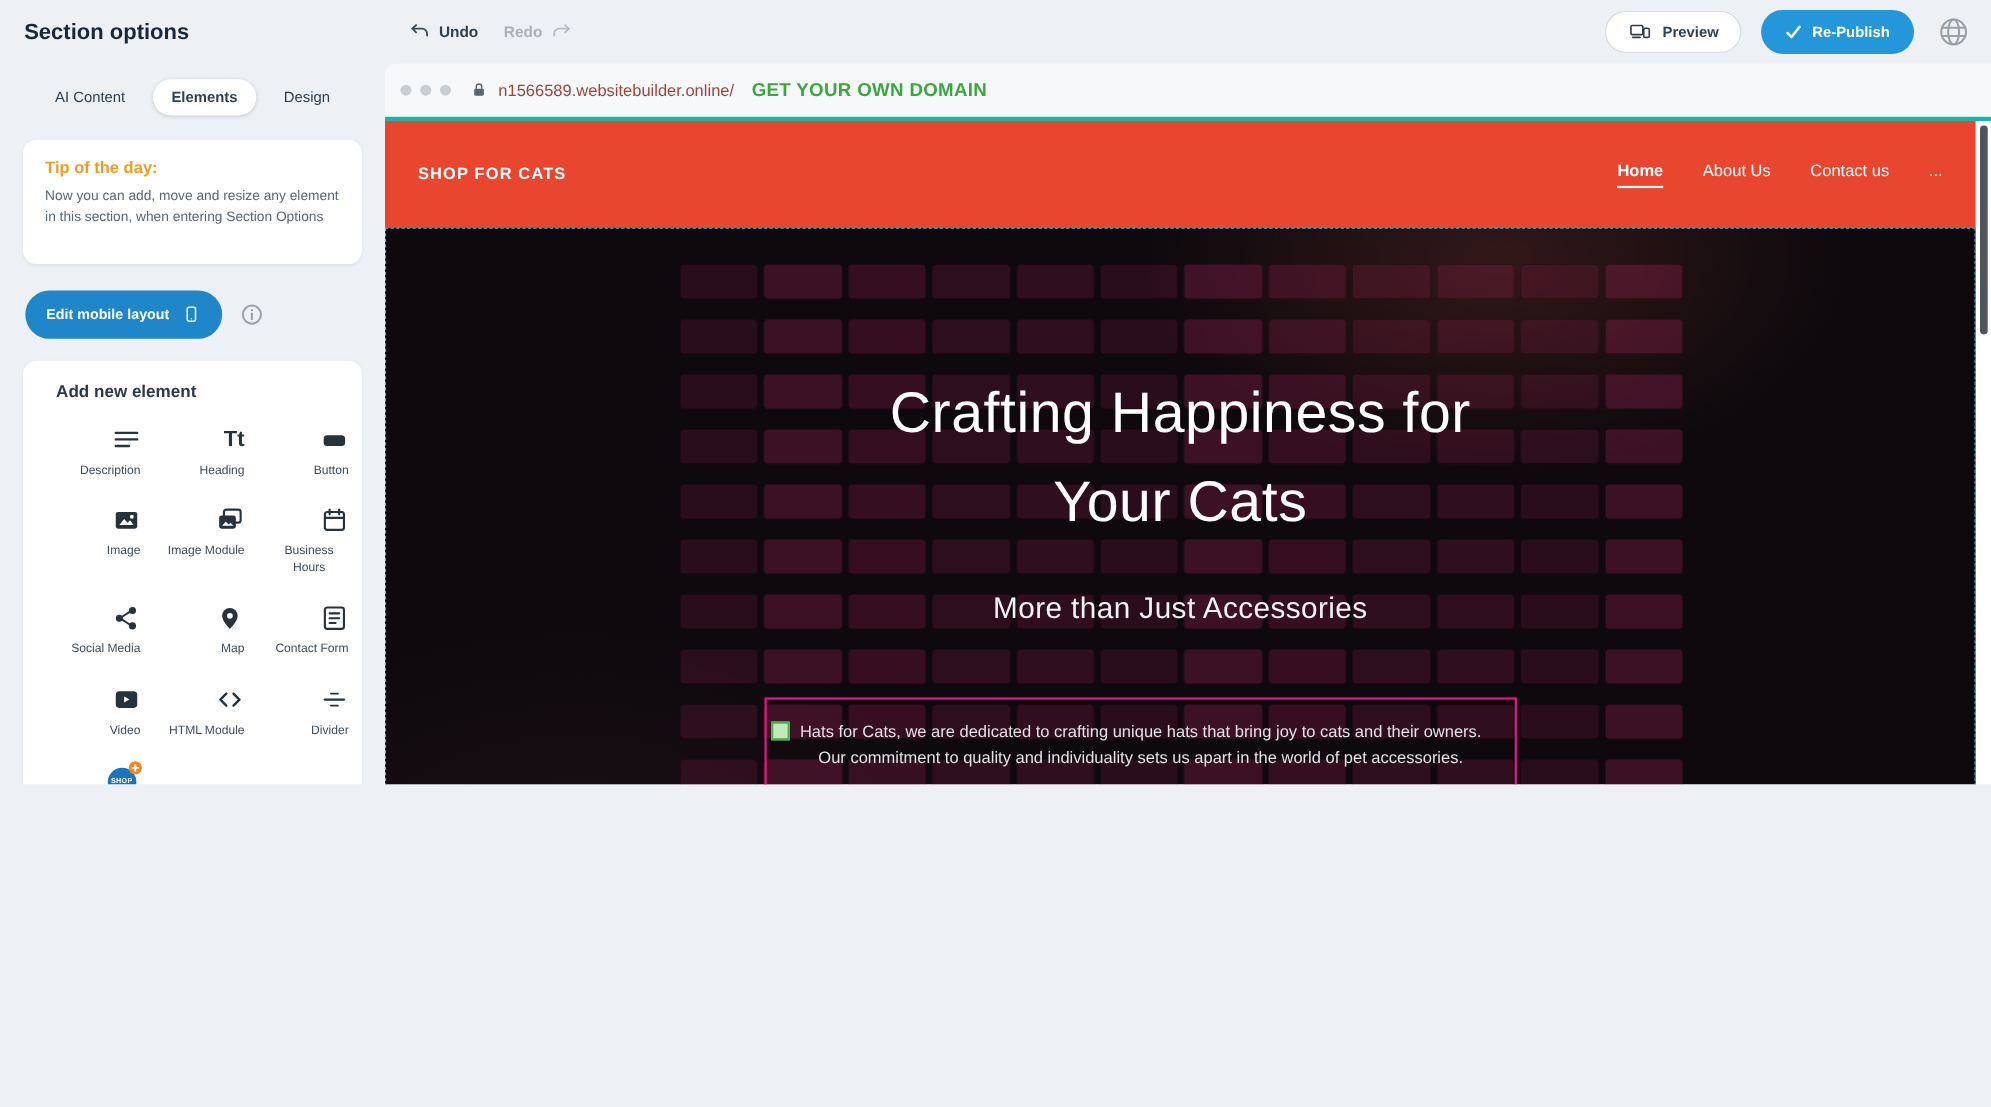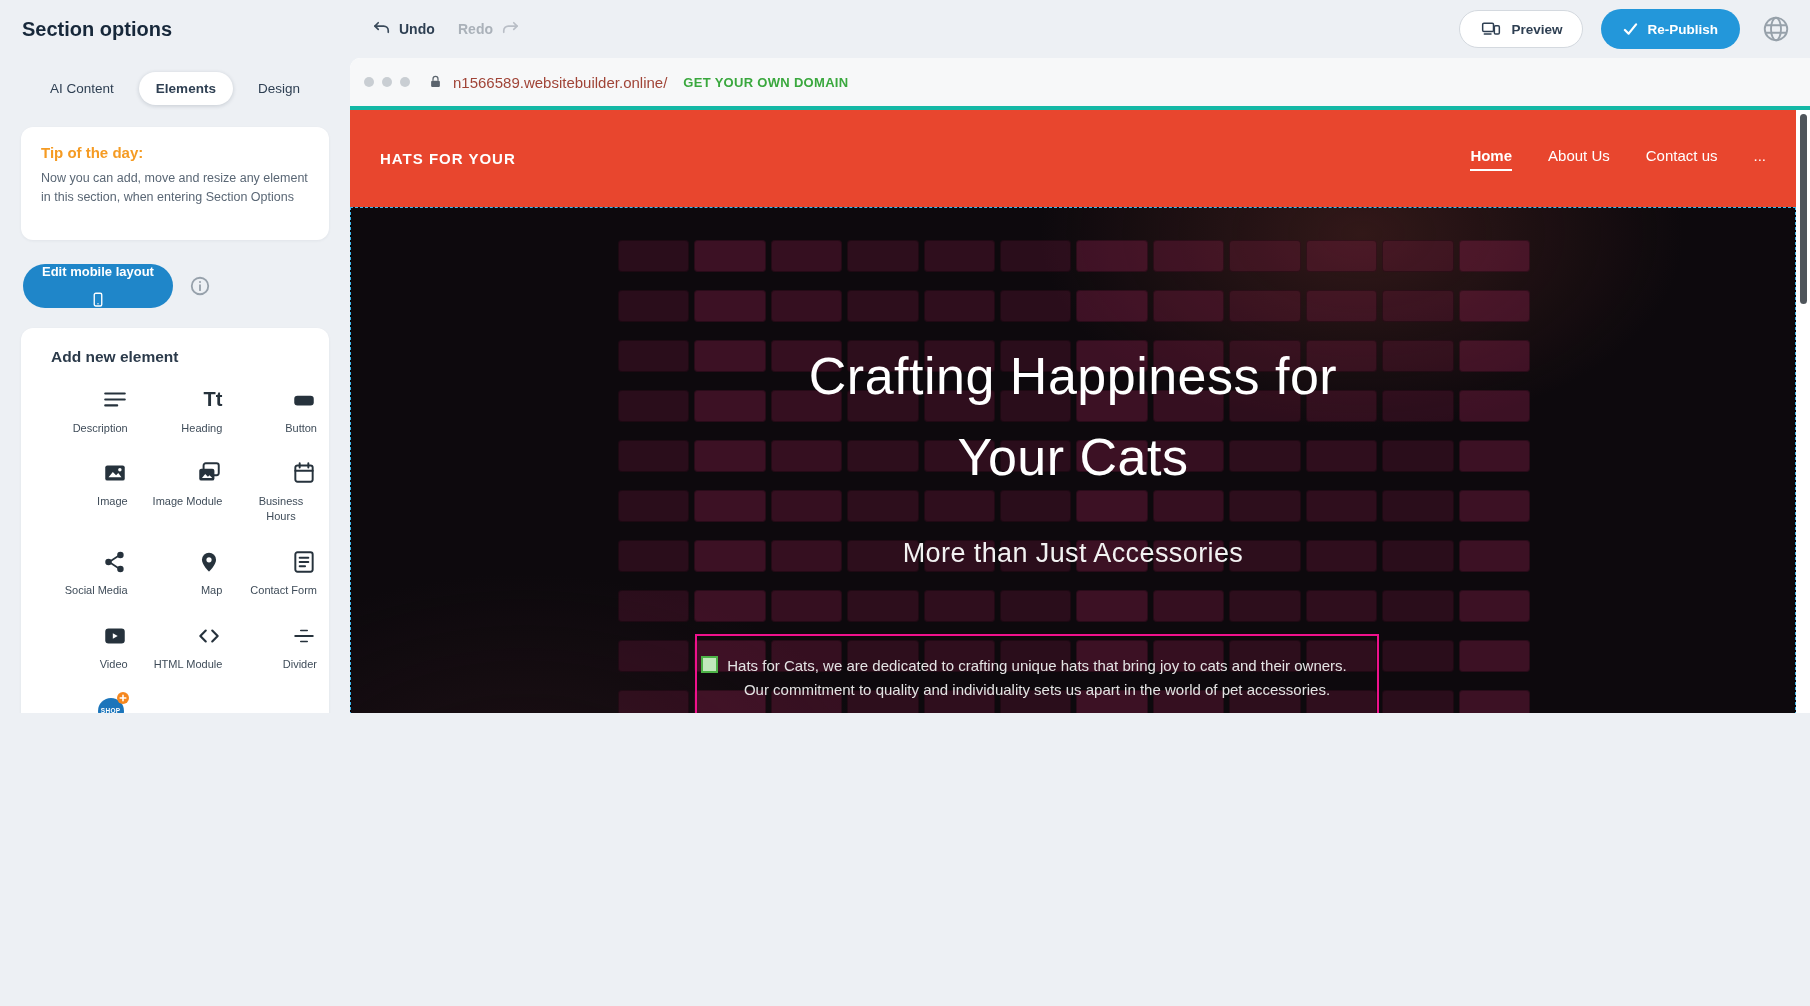--- a/index.html
+++ b/index.html
@@ -20,21 +20,21 @@
   
   .sidebar { position:absolute; top:58px; left:0; width:350px; height:948px; padding:0 21px; }
   .tabs { margin-top:14px; display:flex; align-items:center; justify-content:space-between; padding:0 12px; }
   .tab { font-size:13.5px; color:#2e3f52; padding:9px 17px; border-radius:18px; cursor:pointer; }
   .tab.active { background:#fff; box-shadow:0 1px 4px rgba(20,40,60,.18); font-weight:700; }
   .card { background:#fff; border-radius:12px; box-shadow:0 1px 3px rgba(30,50,70,.06); }
   .tip-card { margin-top:22px; padding:17px 20px 33px; }
   .tip-title { color:#f59b23; font-size:15px; font-weight:700; }
   .tip-body { margin-top:8px; font-size:12.5px; color:#5a6775; line-height:1.5; }
   .mobile-row { margin-top:24px; display:flex; align-items:center; gap:16px; padding-left:2px; }
-  .edit-mobile-btn { height:44px; background:#1f86c9; border:none; border-radius:22px; display:flex; align-items:center; gap:11px; padding:0 19px; color:#fff; font-size:13px; font-weight:700; cursor:pointer;flex-direction:column; }
+  .edit-mobile-btn { height:44px; background:#1f86c9; border:none; border-radius:22px; display:flex; align-items:center; gap:11px; padding:0 19px; color:#fff; font-size:13px; font-weight:700; cursor:pointer; }
   .info-icon { width:22px; height:22px; cursor:pointer; }
   .add-card { margin-top:20px; padding:20px 12px 26px; }
   .add-title { font-size:15.5px; color:#2b3a4a; font-weight:600; margin:0 0 20px 18px; }
   .el-grid { display:grid; grid-template-columns:repeat(3,1fr); row-gap:24px; }
   .el-item { display:flex; flex-direction:column; align-items:flex-end; gap:7px; cursor:pointer; }
   .el-icon { height:28px; display:flex; align-items:center; justify-content:center; }
   .el-label { font-size:11px; color:#3f4c59; text-align:center; line-height:1.35; max-width:72px; }
   .tt-glyph { font-size:20px; font-weight:700; color:#26323c; }
   .shop-wrap { position:relative; width:30px; height:30px; }
   .shop-circle { position:absolute; left:0; top:3px; width:26px; height:26px; border-radius:50%; background:#1b75bb; color:#fff; font-size:6.5px; font-weight:700; letter-spacing:.3px; display:flex; align-items:center; justify-content:center; }
@@ -42,21 +42,21 @@
   .sidebar-divider { position:absolute; bottom:76px; left:28px; width:284px; height:1px; background:#d5dade; }
   .done-btn { position:absolute; bottom:14px; left:21px; width:112px; height:38px; background:#2397da; border:none; border-radius:19px; color:#fff; font-size:13.5px; font-weight:700; display:flex; align-items:center; justify-content:center; cursor:pointer; }
 
   
   .main { position:absolute; top:58px; left:350px; width:1460px; height:948px; background:#fff; border-top-left-radius:10px; overflow:hidden; }
   .browser-bar { height:52px; background:#f7f8f9; border-bottom:4px solid #14b8a6; display:flex; align-items:center; padding:0 14px; border-top-left-radius:10px; }
   .traffic { display:flex; gap:8px; }
   .traffic .dot { width:10px; height:10px; border-radius:50%; background:#c9ced3; }
   .lock-icon { margin-left:18px; display:flex; }
   .url-text { margin-left:10px; font-size:15px; color:#a04437; }
-  .domain-link { margin-left:16px; font-size:13px; font-weight:700; color:#3aa83e; letter-spacing:.3px; cursor:pointer; }
+  .domain-link { margin-left:16px; font-size:17px; font-weight:700; color:#3aa83e; letter-spacing:.3px; cursor:pointer; }
 
   
   .site { position:relative; width:1446px; height:896px; background:#fff; }
   .site-header { height:97px; background:#e8462e; display:flex; align-items:center; padding:0 30px; }
   .logo { color:#fff; font-size:15px; font-weight:800; letter-spacing:1px; cursor:pointer; }
   .nav { margin-left:auto; display:flex; align-items:flex-start; gap:36px; }
   .nav-item { color:#fff; font-size:15px; cursor:pointer; padding-bottom:2px; }
   .nav-item.active { font-weight:700; border-bottom:2px solid #fff; padding-bottom:5px; }
 
   .hero { position:relative; height:643px; border:1px dashed #3cb6ea;
@@ -334,21 +334,21 @@
             <path d="M8 10V7a4 4 0 0 1 8 0v3" fill="none" stroke="#5b646d" stroke-width="2"></path>
           </svg>
       </span>
       <span class="url-text">n1566589.websitebuilder.online/</span>
       <span class="domain-link">GET YOUR OWN DOMAIN</span>
     </div>
 
     <div class="site">
 
       <div class="site-header">
-        <div class="logo">HATS FOR YOUR</div>
+        <div class="logo">SHOP FOR CATS</div>
         <div class="nav">
           <div class="nav-item active">Home</div>
           <div class="nav-item">About Us</div>
           <div class="nav-item">Contact us</div>
           <div class="nav-item">...</div>
         </div>
       </div>
 
       <div class="hero">
         <div class="brick-grid" id="brick-grid">

